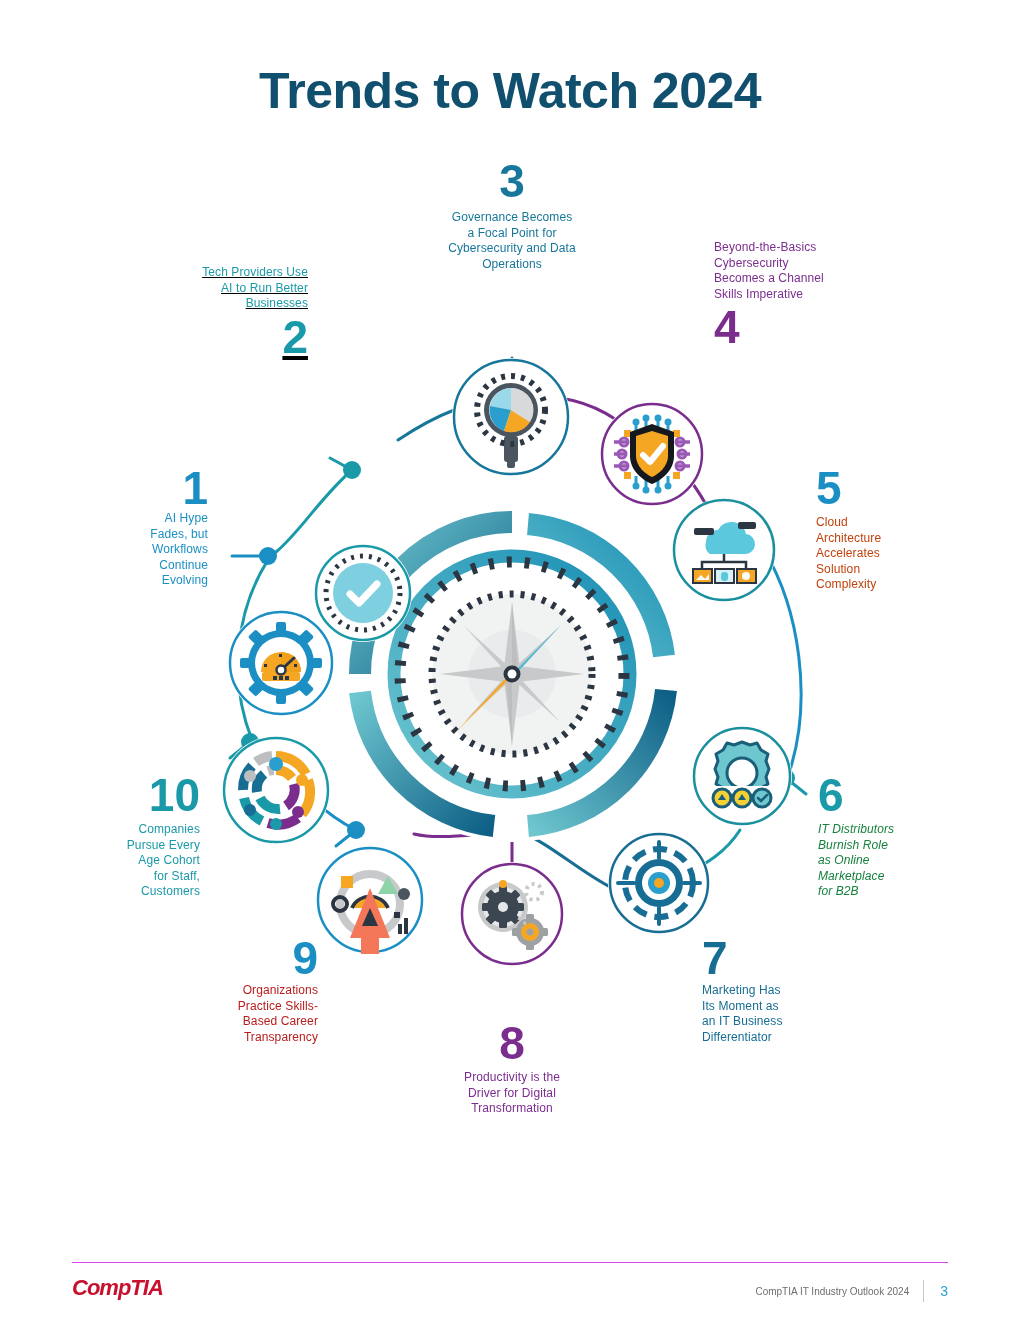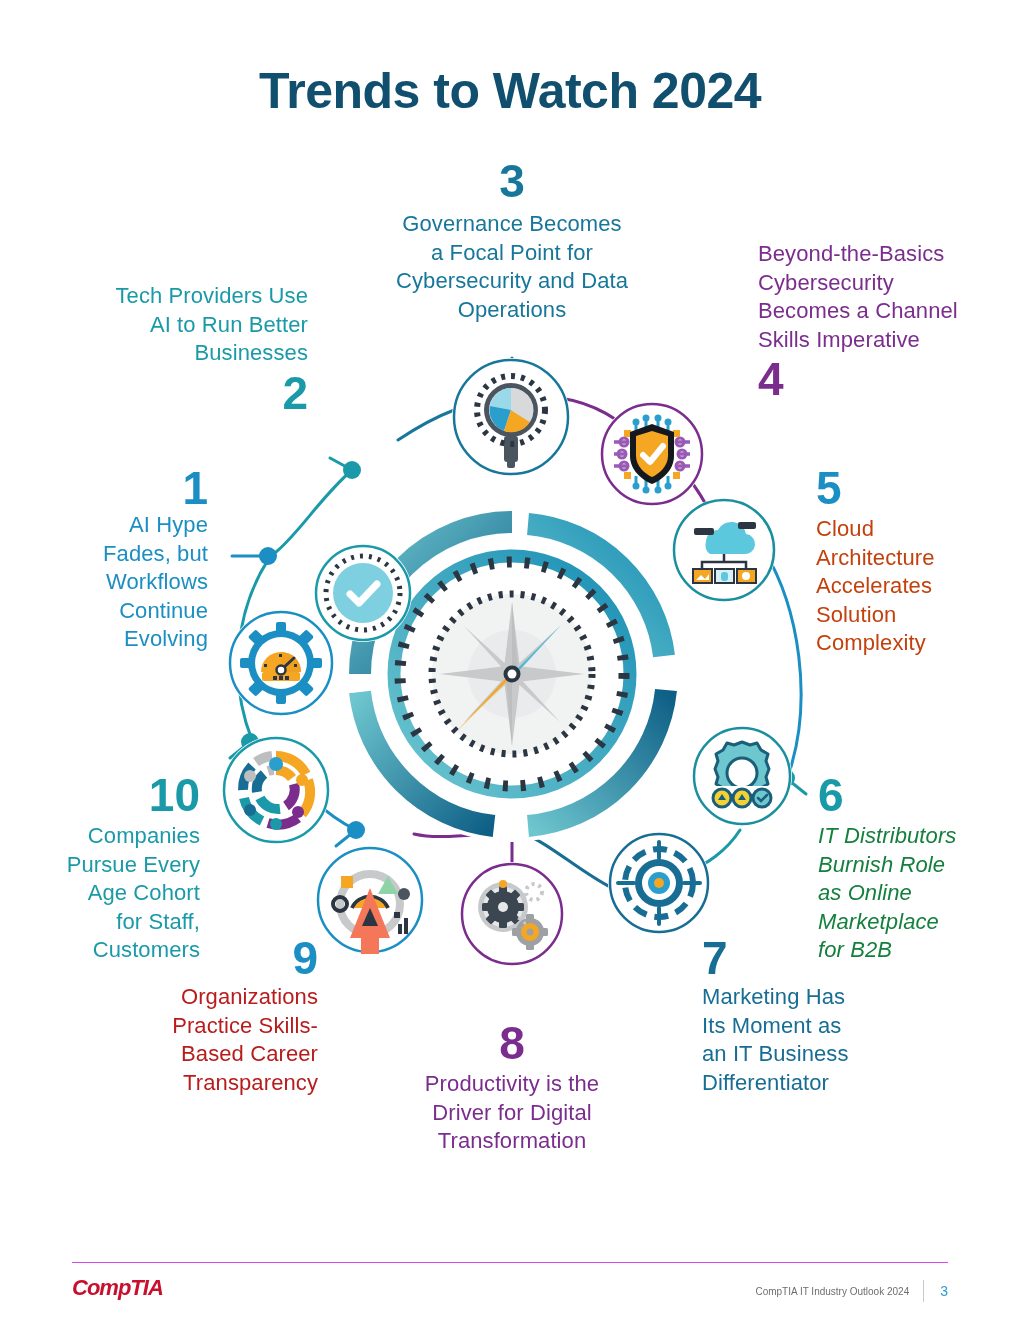--- a/index.html
+++ b/index.html
@@ -22,21 +22,21 @@
   
   #stage { position: absolute; left: 0; top: 140px; width: 1020px; height: 1060px; }
   #lines { position: absolute; left: 0; top: 0; width: 1020px; height: 1060px; }
 
   
   .trend { position: absolute; }
   .trend .num {
     font-size: 46px; font-weight: 700; line-height: 1.0;
   }
   .trend .txt {
-    font-size: 22px; font-weight: 400; line-height: 1.30;
+    font-size: 12px; font-weight: 400; line-height: 1.30;
     letter-spacing: 0.1px;
   }
   .ta-c { text-align: center; }
   .ta-r { text-align: right; }
   .ta-l { text-align: left; }
 
   
   .bubble { position: absolute; border-radius: 50%; background: #fff; }
   .bubble svg { display: block; }
 
@@ -429,36 +429,36 @@
 
     <div class="trend ta-r" style="left:58px; top:325px; width:150px;">
       <div class="num" style="color:#1b8fc4;">1</div>
       <div class="txt" style="color:#1b8fc4; white-space:pre-line;">AI Hype
 Fades, but
 Workflows
 Continue
 Evolving</div>
     </div>
 
-    <div class="trend ta-r" style="left:58px; top:142px; width:250px;">
+    <div class="trend ta-r" style="left:58px; top:125px; width:250px;text-decoration:underline;">
       <div class="txt" style="color:#1a9aa8; white-space:pre-line;">Tech Providers Use
 AI to Run Better
 Businesses</div>
       <div class="num" style="color:#1a9aa8; margin-top:2px;">2</div>
     </div>
 
     <div class="trend ta-c" style="left:372px; top:18px; width:280px;">
       <div class="num" style="color:#17779b;">3</div>
       <div class="txt" style="color:#17779b; white-space:pre-line; margin-top:6px;">Governance Becomes
 a Focal Point for
 Cybersecurity and Data
 Operations</div>
     </div>
 
-    <div class="trend ta-l" style="left:714px; top:100px; width:230px;margin-left:44px;">
+    <div class="trend ta-l" style="left:714px; top:100px; width:230px;">
       <div class="txt" style="color:#7b2d8e; white-space:pre-line;">Beyond-the-Basics
 Cybersecurity
 Becomes a Channel
 Skills Imperative</div>
       <div class="num" style="color:#7b2d8e; margin-top:2px;">4</div>
     </div>
 
     <div class="trend ta-l" style="left:816px; top:325px; width:170px;">
       <div class="num" style="color:#1b8fc4;">5</div>
       <div class="txt" style="color:#c2410c; white-space:pre-line; margin-top:4px;">Cloud

